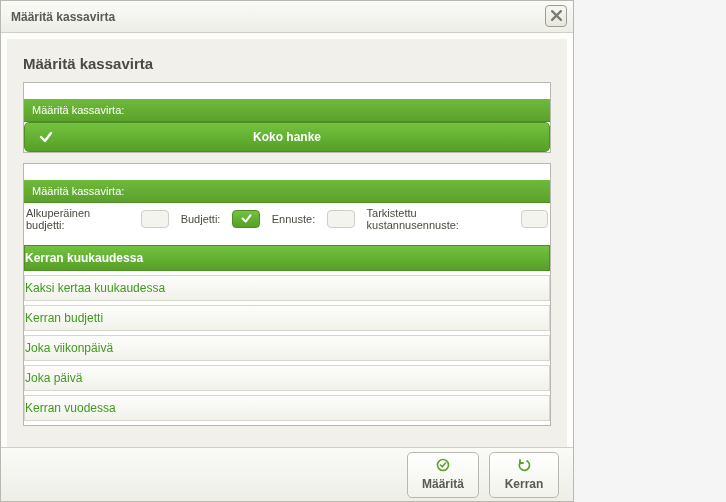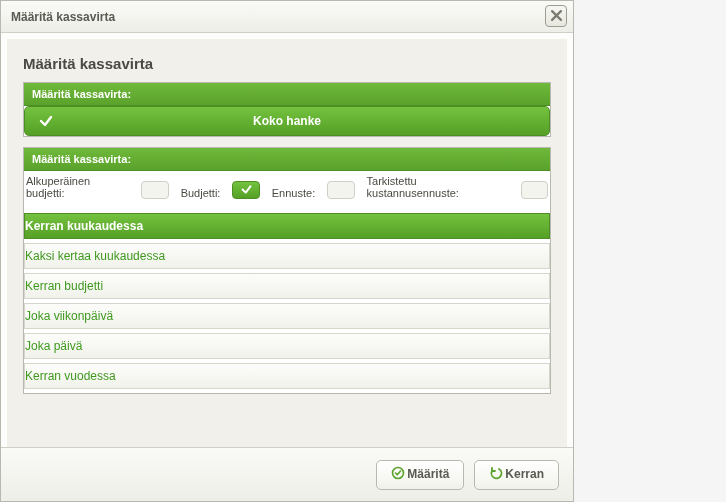--- a/index.html
+++ b/index.html
@@ -60,23 +60,24 @@
   }
   .panel {
     border:1px solid #b8b8b0;
     background:#ffffff;
     margin-bottom:10px;
   }
   .panel-header {
     background:linear-gradient(#6fb93b,#5aa22b);
     color:#ffffff;
     font-size:11px;
-    font-weight:bold;
+    font-weight:normal;
     padding:5px 8px;
     border-bottom:1px solid #4e8f25;
+    margin-top:16px;
   }
   .panel-body {
   }
   .big-btn {
     display:block;
     width:100%;
     border:1px solid #4e8f25;
     border-radius:5px;
     background:linear-gradient(#74c23f,#55a026);
     color:#ffffff;
@@ -88,21 +89,21 @@
     cursor:pointer;
   }
   .big-btn .check {
     position:absolute;
     left:14px; top:50%; transform:translateY(-50%);
   }
   .check svg { width:14px; height:14px; display:block; }
 
   .form-row {
     display:flex;
-    align-items:flex-end;
+    align-items:center;
     gap:12px;
     font-size:11px;
     color:#4a4a42;
     padding:4px 2px 10px 2px;
     flex-wrap:nowrap;
   }
   .tiny-chip {
     width:28px; height:18px;
     border:1px solid #cfcfc5;
     border-radius:4px;
@@ -155,21 +156,21 @@
   .foot-btn {
     border:1px solid #b8b8b0;
     border-radius:5px;
     background:linear-gradient(#ffffff,#f2f2ec);
     padding:5px 14px 6px 14px;
     font-size:12px;
     font-weight:bold;
     color:#5a5a52;
     cursor:pointer;
     display:flex;
-    flex-direction:row;
+    flex-direction:column;
     align-items:center;
     gap:2px;
     min-width:70px;
   }
   .foot-btn svg { width:14px; height:14px; }
 </style>
 </head>
 <body>
 
 <div class="window">

